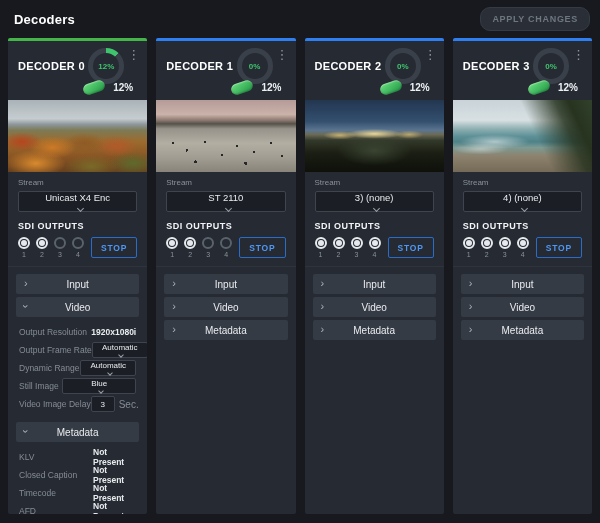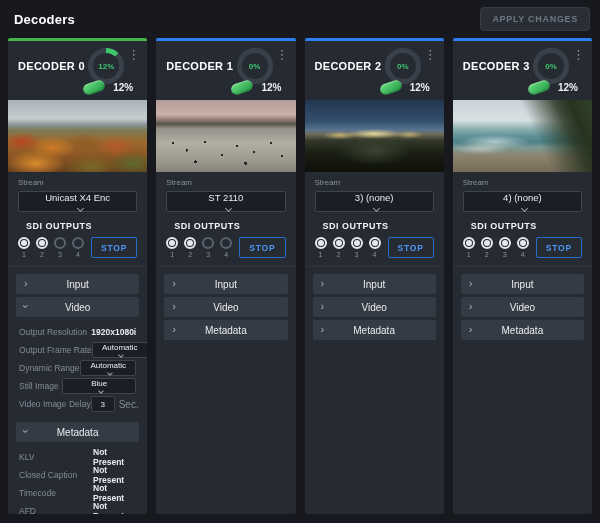--- a/index.html
+++ b/index.html
@@ -2,21 +2,21 @@
 <html><head>
 <meta charset="utf-8">
 <style>
   * { margin:0; padding:0; box-sizing:border-box; }
   html,body { width:600px; height:523px; }
   body { background:#17191e; font-family:"Liberation Sans","DejaVu Sans",sans-serif; overflow:hidden; }
 
   .topbar { height:38px; display:flex; align-items:center; justify-content:space-between; padding:0 10px 0 14px; }
   .page-title { font-size:13px; font-weight:700; color:#ffffff; letter-spacing:.2px;text-align:right; }
   .apply-btn { background:#2a2f37; border:1px solid #353b44; color:#6f7680; font-size:9px; font-weight:700;
-               letter-spacing:.7px; padding:6px 11px; border-radius:4px; font-family:inherit; cursor:pointer; }
+               letter-spacing:.7px; padding:6px 11px; border-radius:10px; font-family:inherit; cursor:pointer; }
 
   .cards { display:flex; gap:9px; padding:0 8px 9px; height:485px; }
   .card { flex:1 1 0; min-width:0; background:#262b33; border-top:3px solid #2e7ff2; border-radius:2px;
           display:flex; flex-direction:column; overflow:hidden; }
 
   .card-head { display:flex; align-items:center; justify-content:space-between; padding:7px 7px 0 10px; }
   .card-title { font-size:11px; font-weight:700; color:#ffffff; letter-spacing:.3px; white-space:nowrap; }
   .head-right { display:flex; align-items:flex-start; }
   .gauge { width:36px; height:36px; border-radius:50%; position:relative; display:flex; align-items:center;
            justify-content:center; flex:none; background:#3a4049; }
@@ -66,21 +66,21 @@
 
   .stream-block { padding:6px 10px 8px; }
   .stream-label { font-size:8px; color:#8a9199; margin-bottom:4px; }
   .select { height:21px; background:#1b1e24; border:1px solid #3f454e; border-radius:2px; display:flex;
             align-items:center; justify-content:space-between; padding:0 7px; cursor:pointer; min-width:0;flex-direction:column; }
   .select-value { font-size:9.5px; color:#e9ecef; white-space:nowrap; overflow:hidden; text-overflow:ellipsis; }
   .chev { width:5px; height:5px; border-right:1.4px solid #9aa1a9; border-bottom:1.4px solid #9aa1a9;
           transform:rotate(45deg); margin-top:-3px; flex:none; margin-left:5px; }
 
   .sdi { padding:0 10px 8px; border-bottom:1px solid #2f343c; }
-  .sdi-title { font-size:9px; font-weight:700; color:#f2f4f6; letter-spacing:.5px; margin:1px 8px 6px; }
+  .sdi-title { font-size:9px; font-weight:700; color:#f2f4f6; letter-spacing:.5px; margin:1px 0 6px; }
   .sdi-row { display:flex; justify-content:space-between; align-items:flex-start; }
   .togs { display:flex; gap:6px; }
   .tog-col { display:flex; flex-direction:column; align-items:center; gap:2px; }
   .tog { width:12px; height:12px; border-radius:50%; border:2px solid #5a626c; position:relative; cursor:pointer; }
   .tog.on { border-color:#e6eaee; }
   .tog.on::after { content:""; position:absolute; inset:1px; border-radius:50%; background:#e6eaee; }
   .tog-num { font-size:7px; color:#8a9199; }
   .stop-btn { height:21px; padding:0 9px; background:transparent; border:1px solid #2a6cc9; border-radius:2px;
               color:#4e97f5; font-size:8.5px; font-weight:700; letter-spacing:.8px; font-family:inherit; cursor:pointer; }
 

